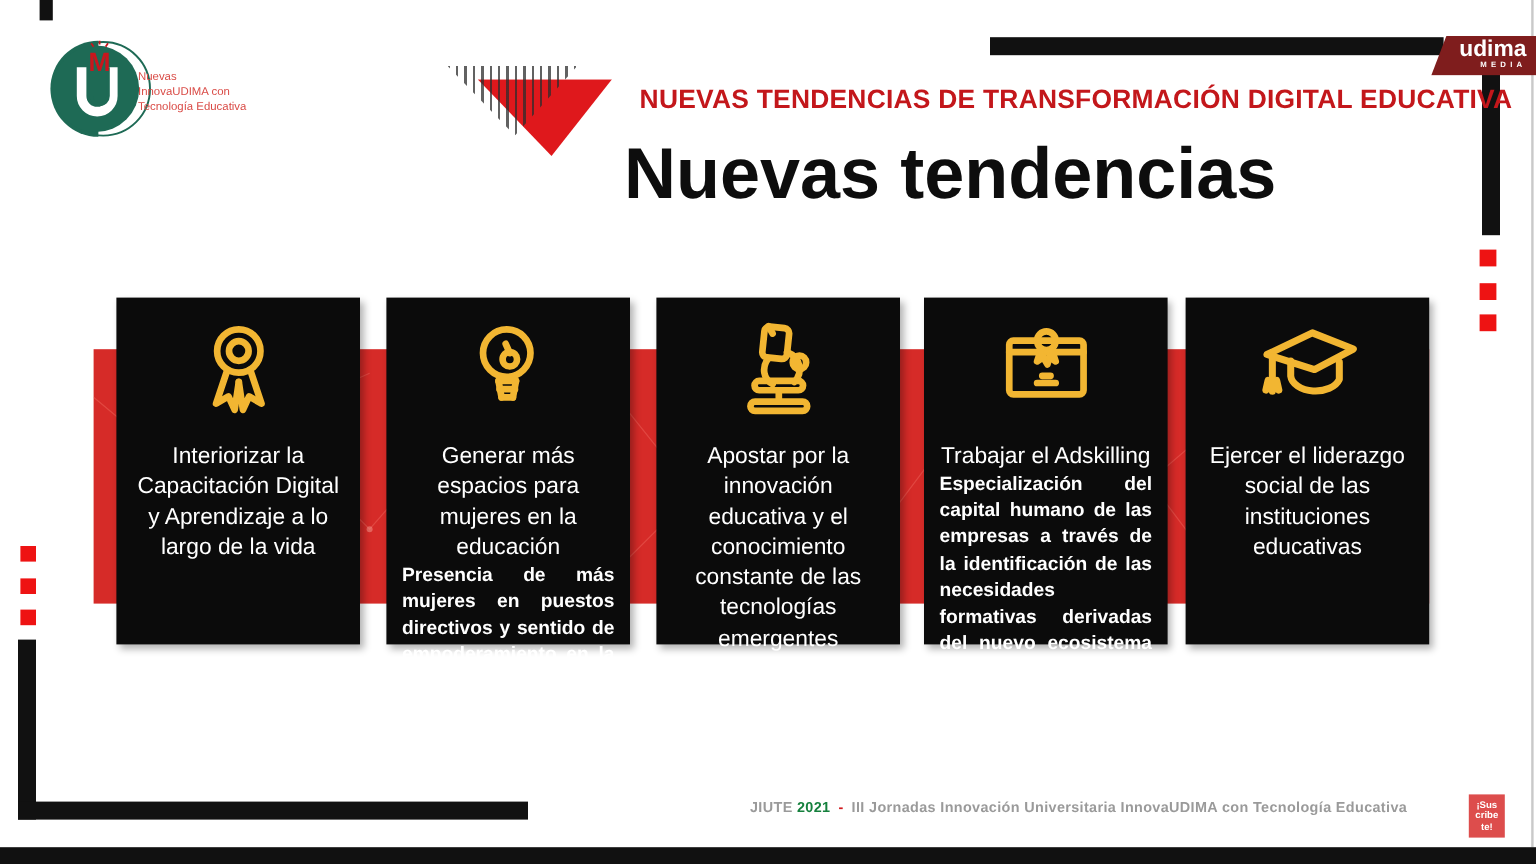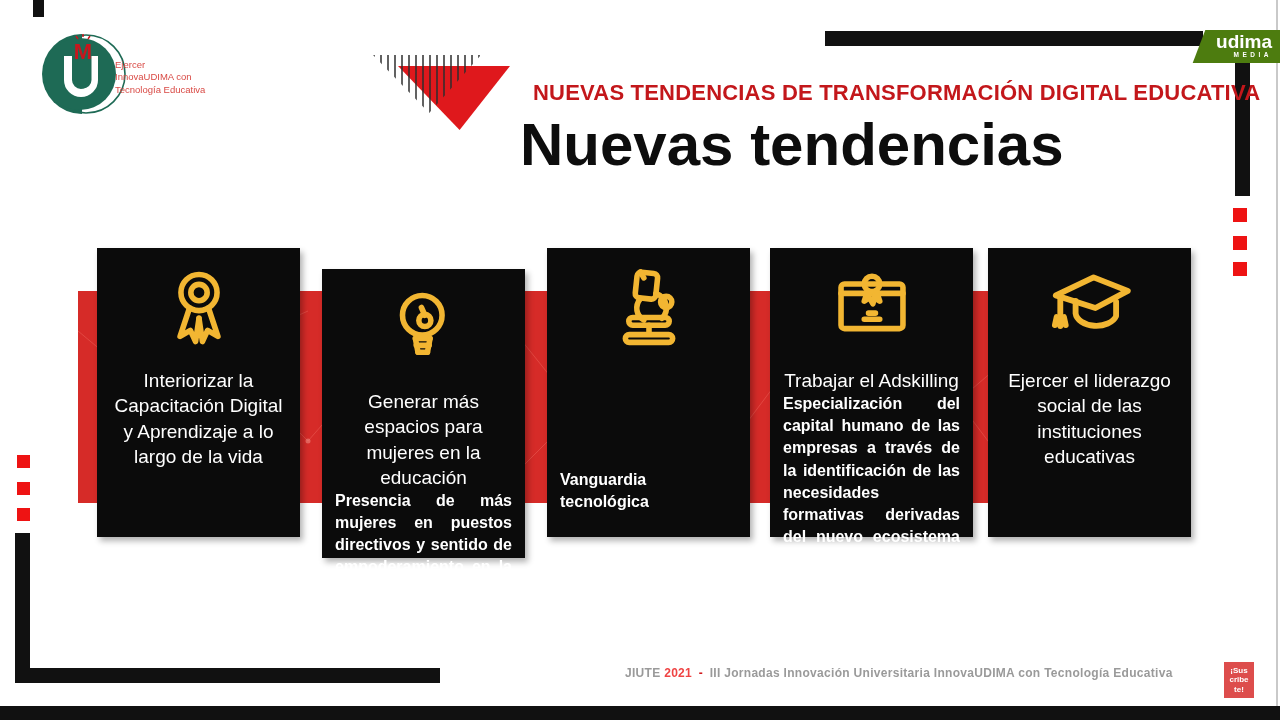--- a/index.html
+++ b/index.html
@@ -19,26 +19,26 @@
   .logo-text{left:115px;top:59px;font-size:9.5px;line-height:1.3;color:#d94a45;}
 
   
   .tri-red{left:398px;top:66px;width:112px;height:64px;background:#df181c;
            clip-path:polygon(0 0,100% 0,55% 100%);}
   .tri-stripes{left:373px;top:55px;width:108px;height:58px;
            background:repeating-linear-gradient(90deg,rgba(45,45,45,.75) 0 2px,transparent 2px 7px);
            clip-path:polygon(0 0,100% 0,52% 100%);}
 
   .subtitle{left:533px;top:70px;width:690px;font-size:22px;font-weight:bold;
-            color:#c3171b;letter-spacing:.2px;white-space:nowrap;margin-top:10px;}
+            color:#c3171b;letter-spacing:.2px;white-space:nowrap;}
   .big-title{left:520px;top:110px;width:683px;text-align:left;font-size:60px;
              font-weight:bold;color:#0d0d0d;letter-spacing:0;white-space:nowrap;}
 
   
-  .udima{left:1190px;top:30px;width:90px;height:33px;background:#4d7c0f;
+  .udima{left:1190px;top:30px;width:90px;height:33px;background:#7f1d1d;
          clip-path:polygon(17% 0,100% 0,100% 100%,3% 100%);
          color:#fff;text-align:right;padding-right:0;box-sizing:border-box;}
   .udima .u1{display:block;font-size:19px;font-weight:bold;line-height:19px;margin:2px 8px 0 0;}
   .udima .u2{display:block;font-size:6.5px;font-weight:bold;letter-spacing:3.5px;margin:0 8px 0 0;}
 
   
   .sq{width:14px;height:14px;background:#ee1313;}
   .sq-l{width:13px;height:13px;background:#ee1313;}
 
   
@@ -58,21 +58,21 @@
   .card-icon svg{stroke:#f2b632;fill:none;stroke-width:6.5;
                  stroke-linecap:round;stroke-linejoin:round;}
   .card-title{margin-top:14px;font-size:19px;line-height:1.33;text-align:center;}
   .card-sub{margin-top:auto;margin-bottom:12px;font-size:16px;font-weight:bold;
             line-height:1.38;width:100%;}
   .card-sub.justify{text-align:justify;}
 
   
   .footer{left:625px;top:666px;font-size:12px;font-weight:bold;color:#9a9a9a;
           letter-spacing:.3px;white-space:nowrap;}
-  .footer .yr{color:#ef4444;}
+  .footer .yr{color:#15803d;}
   .footer .dash{color:#d1191d;margin:0 3px;}
   .subscribe{left:1224px;top:662px;width:30px;height:36px;background:#dd4d4c;
              color:#fff;font-size:8px;font-weight:bold;line-height:1.15;
              display:flex;flex-direction:column;align-items:center;justify-content:center;
              text-align:center;}
 </style>
 </head>
 <body>
 
 <div class="abs top-left-tab"></div>
@@ -86,21 +86,21 @@
     <circle cx="48" cy="46" r="39" fill="none" stroke="#1e6a55" stroke-width="1.6"></circle>
     <path d="M44 6 A40 40 0 1 0 44 86 L44 6 Z" fill="#1e6a55"></path>
     <circle cx="42" cy="46" r="36" fill="#1e6a55"></circle>
     <path d="M30 28 V52 a13 13 0 0 0 26 0 V28" fill="none" stroke="#ffffff" stroke-width="8" stroke-linecap="butt"></path>
     <path d="M38 28 V52 a7 7 0 0 0 14 0 V28" fill="none" stroke="#1e6a55" stroke-width="3"></path>
     <text x="45" y="31" font-size="22" font-weight="bold" fill="#c8161d" font-family="Liberation Sans, sans-serif" text-anchor="middle">M</text>
     <path d="M38 8 l2 3 M45 6 l0 3 M52 8 l-2 3" stroke="#c8161d" stroke-width="1.5"></path>
   </svg>
 </div>
 <div class="abs logo-text">
-  <div>Ejercer</div>
+  <div>Nuevas</div>
   <div>InnovaUDIMA con</div>
   <div>Tecnología Educativa</div>
 </div>
 
 <div class="abs tri-red"></div>
 <div class="abs tri-stripes"></div>
 
 <div class="abs subtitle">NUEVAS TENDENCIAS DE TRANSFORMACIÓN DIGITAL EDUCATIVA</div>
 <div class="abs big-title">Nuevas tendencias</div>
 
@@ -137,21 +137,21 @@
     <svg viewBox="0 0 100 100" width="86" height="86">
       <circle cx="50" cy="32" r="21"></circle>
       <circle cx="50" cy="32" r="9.5"></circle>
       <path d="M39 50 L28 83 L40 76 L46 89 L50 62"></path>
       <path d="M61 50 L72 83 L60 76 L54 89 L50 62"></path>
     </svg>
   </div>
   <div class="card-title">Interiorizar la Capacitación Digital y Aprendizaje a lo largo de la vida</div>
 </div>
 
-<div class="abs card" style="left:322px;margin-top:21px;">
+<div class="abs card" style="left:322px;">
   <div class="card-icon">
     <svg viewBox="0 0 100 100" width="86" height="86">
       <circle cx="48" cy="34" r="23"></circle>
       <circle cx="51" cy="40" r="7"></circle>
       <path d="M47 25 l4 9"></path>
       <path d="M40 61 h17 M41 69 h15 M43 77 h11"></path>
       <path d="M40 61 l3 16 M57 61 l-3 16"></path>
     </svg>
   </div>
   <div class="card-title">Generar más espacios para mujeres en la educación</div>
@@ -164,20 +164,21 @@
       <path d="M40 9 h14 a5 5 0 0 1 5 5 v20 a5 5 0 0 1 -5 5 h-14 a5 5 0 0 1 -5 -5 v-20 a5 5 0 0 1 5 -5 z" transform="rotate(6 47 24)"></path>
       <path d="M44 15 l-4 -7"></path>
       <path d="M40 39 c-7 9 -5 20 4 25"></path>
       <path d="M58 33 c13 5 16 20 7 29"></path>
       <circle cx="70" cy="43" r="6.5"></circle>
       <path d="M31 61 h38 a4.5 4.5 0 0 1 0 9 h-38 a4.5 4.5 0 0 1 0 -9 z"></path>
       <path d="M50 70 v10"></path>
       <path d="M27 81 h46 a4.5 4.5 0 0 1 0 9 h-46 a4.5 4.5 0 0 1 0 -9 z"></path>
     </svg>
   </div>
+  <div class="card-title">Apostar por la innovación educativa y el conocimiento constante de las tecnologías emergentes</div>
   <div class="card-sub">Vanguardia tecnológica</div>
 </div>
 
 <div class="abs card" style="left:770px;">
   <div class="card-icon">
     <svg viewBox="0 0 100 100" width="86" height="86">
       <path d="M18 22 h64 a4 4 0 0 1 4 4 v44 a4 4 0 0 1 -4 4 h-64 a4 4 0 0 1 -4 -4 v-44 a4 4 0 0 1 4 -4 z"></path>
       <path d="M14 33 h72"></path>
       <circle cx="50" cy="22" r="9"></circle>
       <path d="M45 30 l-4 12 6 -4 4 7 3 -11"></path>

